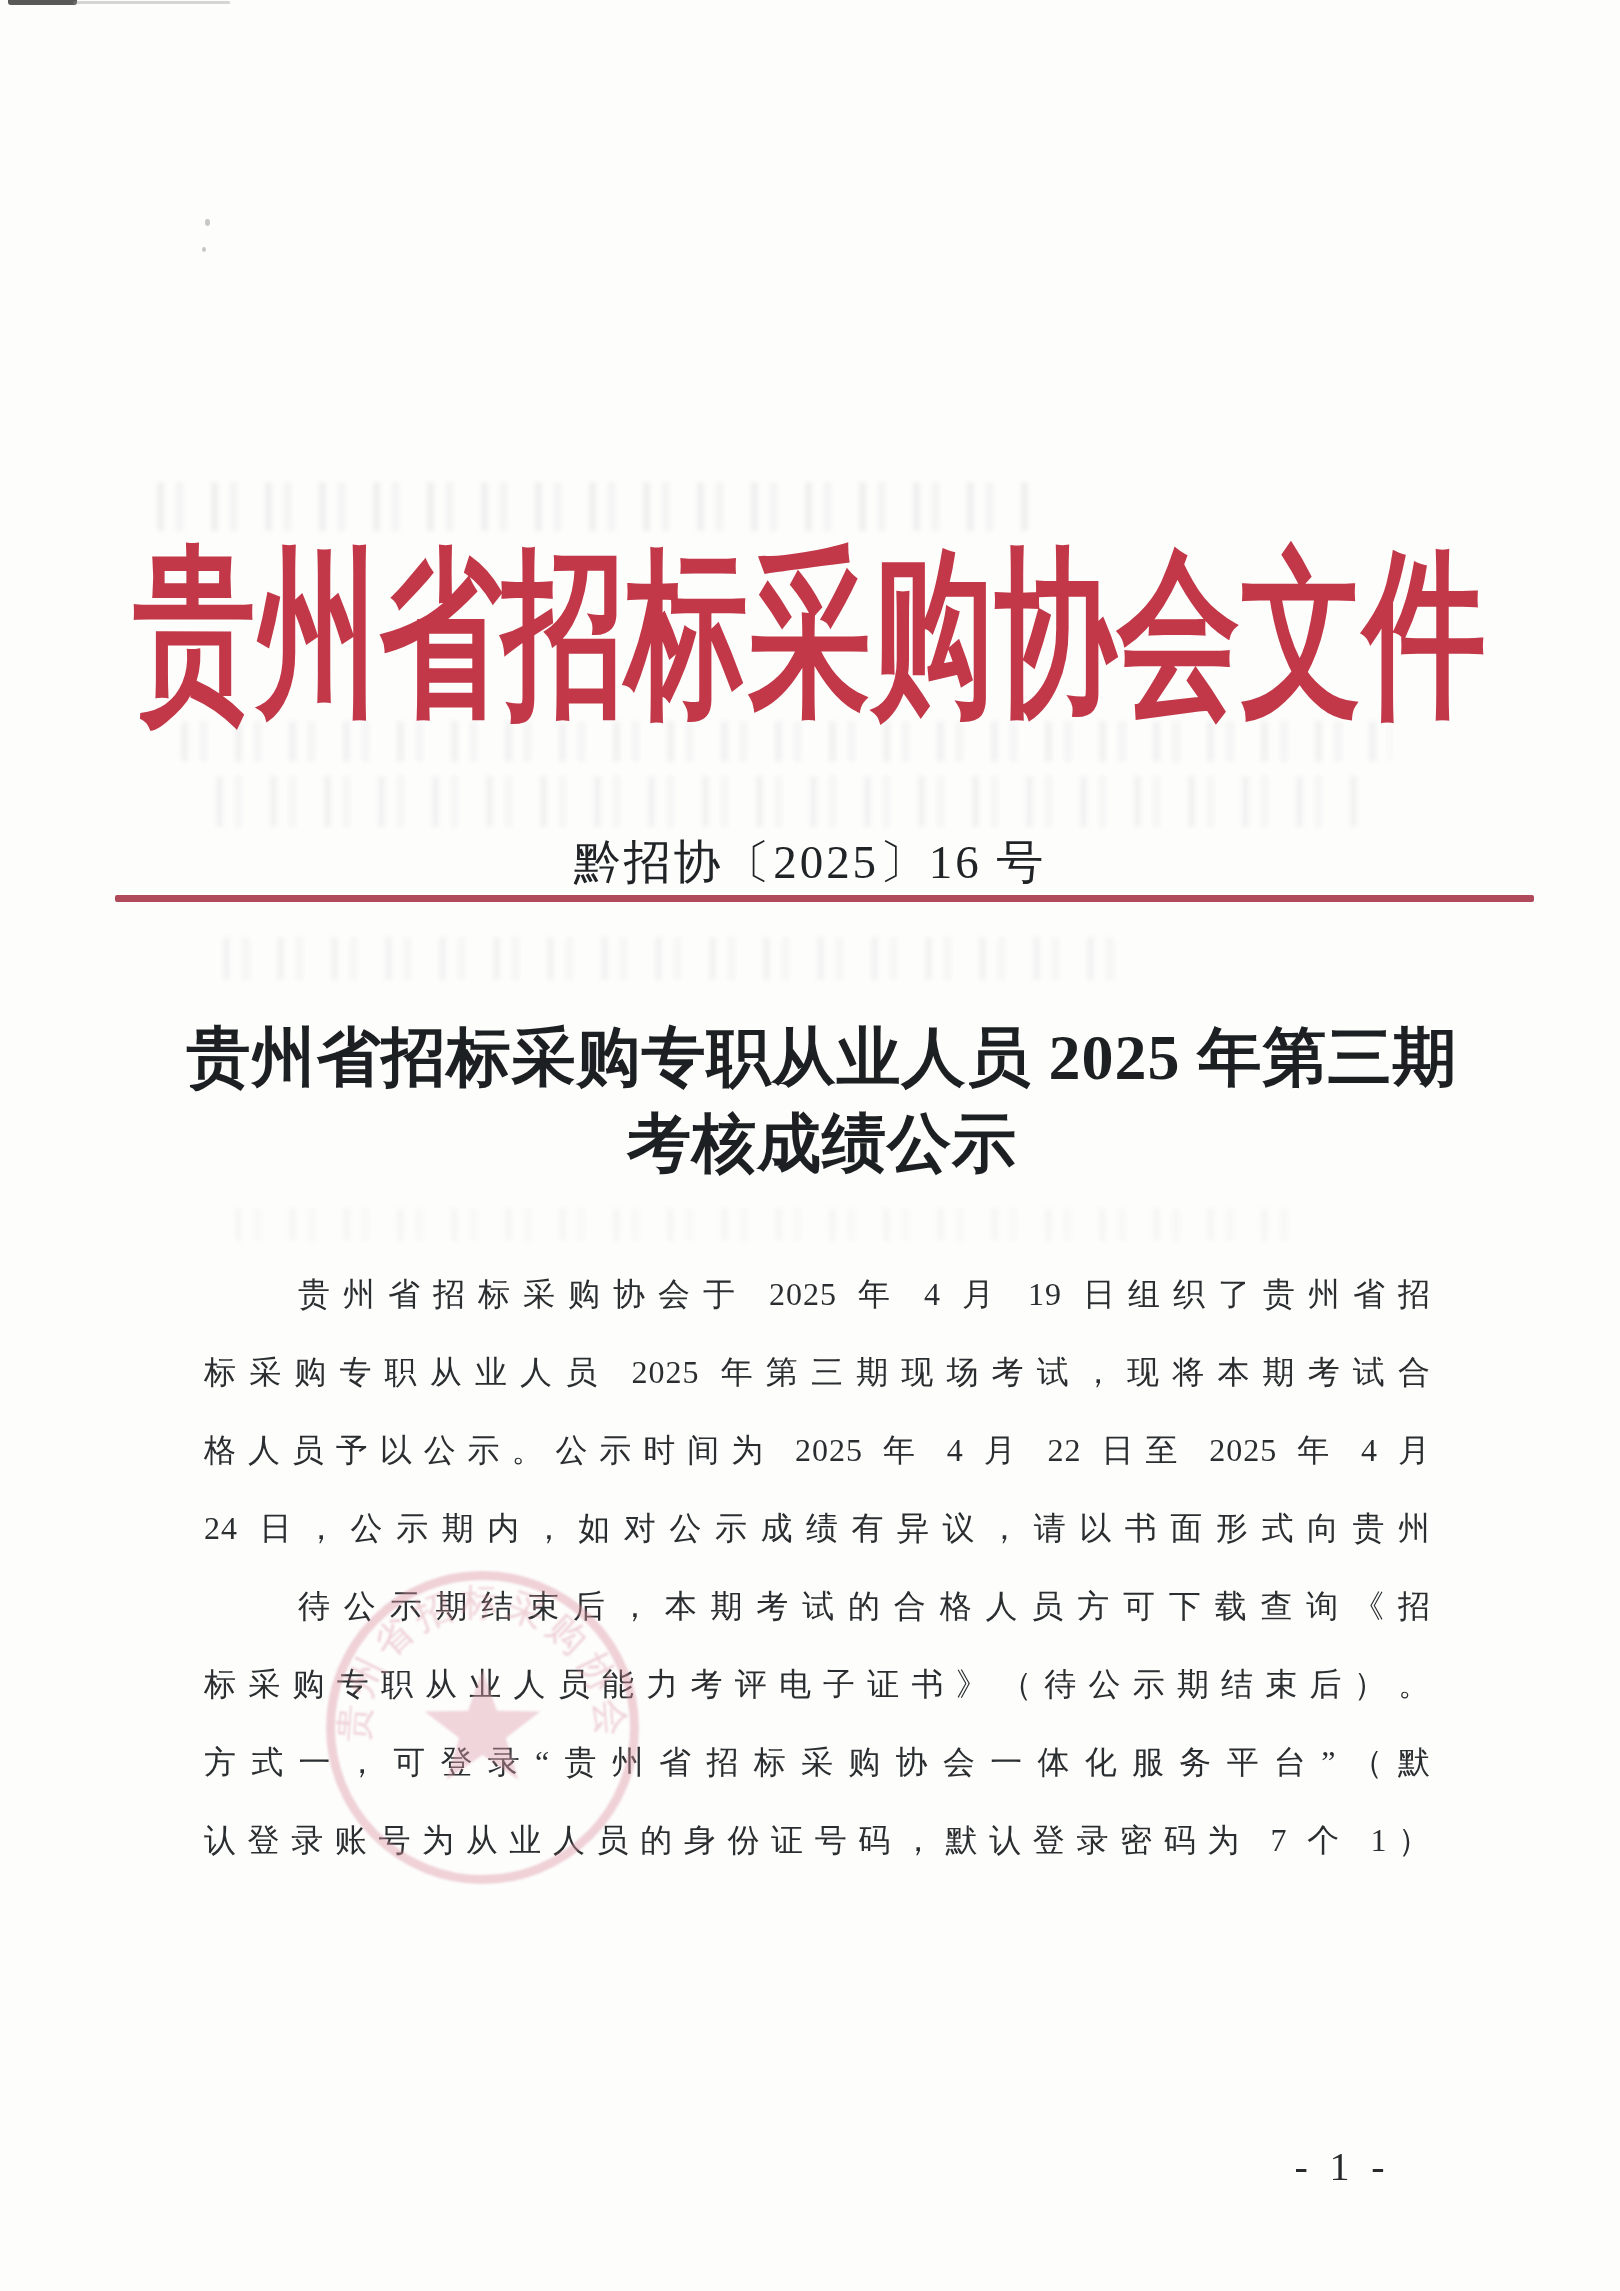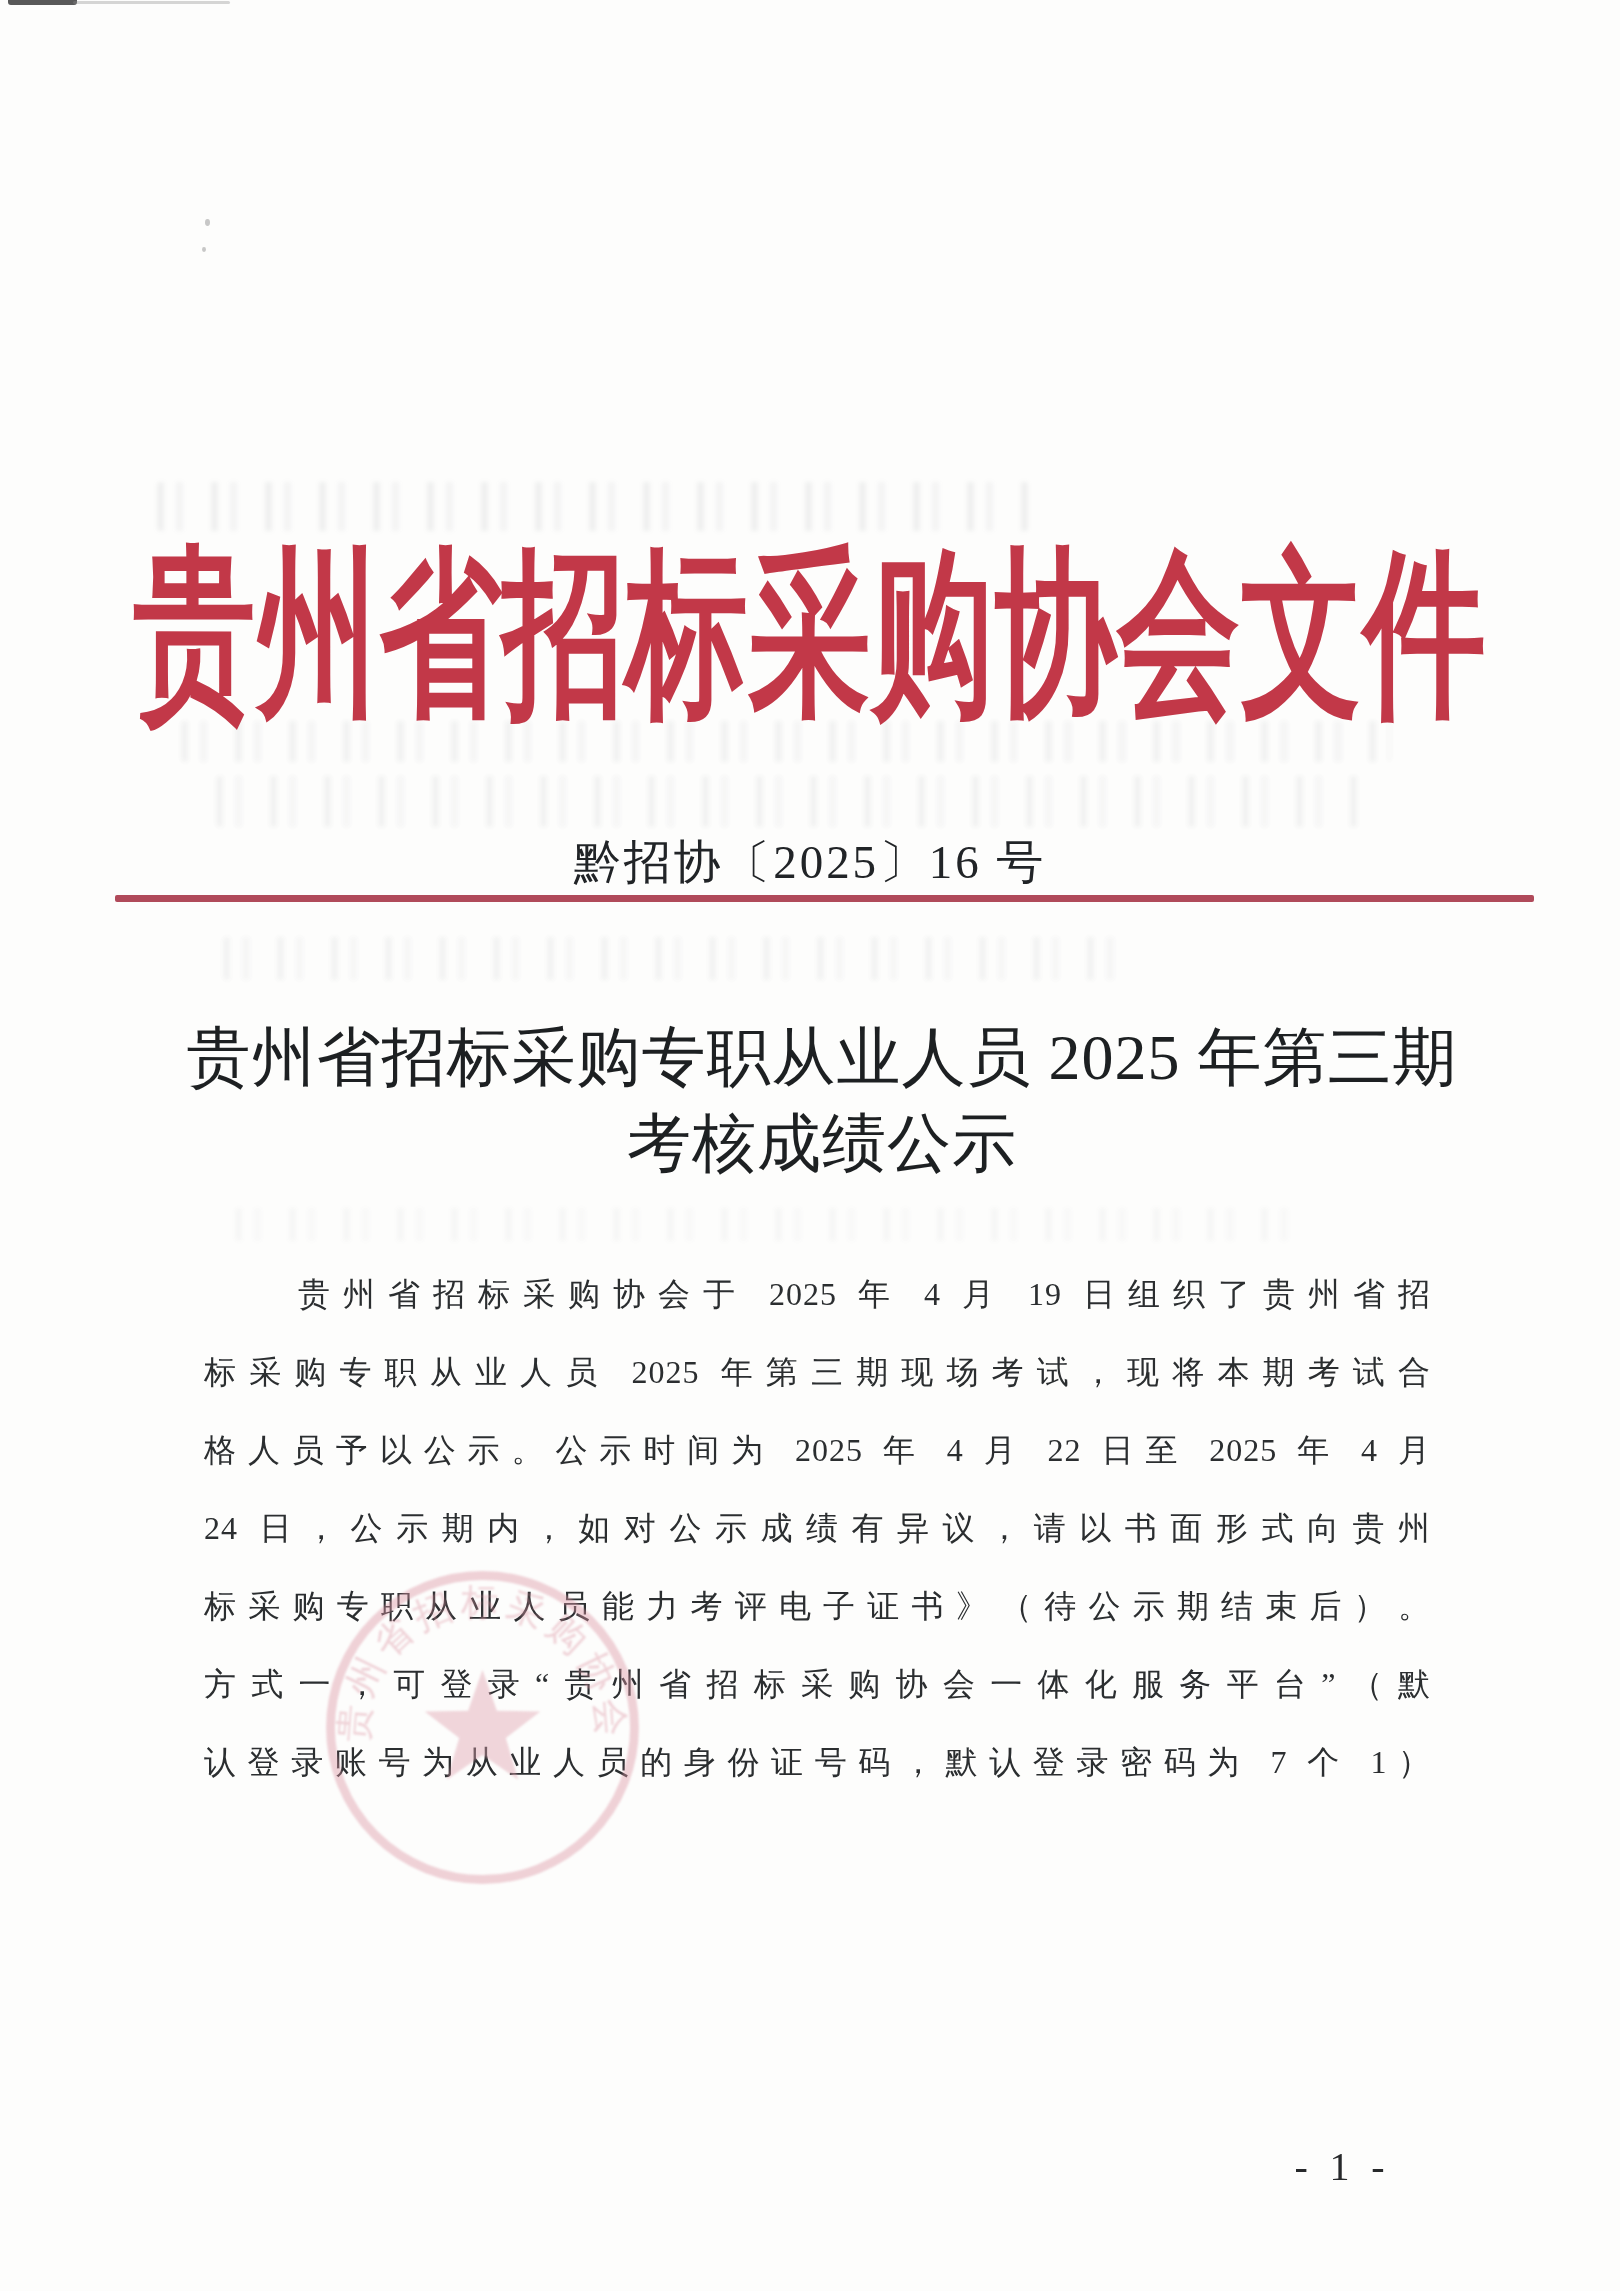--- a/index.html
+++ b/index.html
@@ -55,21 +55,21 @@
 
   .red-rule {
     position: absolute; top: 895px; left: 115px;
     width: 1419px; height: 6.9px;
     border-radius: 2px;
   }
 
   .subject {
     position: absolute; top: 1015px; left: 0; right: 0;
     text-align: center;
-    font-size: 64px; font-weight: normal; color: #1d2022;
+    font-size: 64px; font-weight: bold; color: #1d2022;
     line-height: 86px; letter-spacing: 1px; margin-left: 24px;
   }
 
   .body-text {
     position: absolute; top: 1255px; left: 204px;
     width: 1227px;
     font-size: 32px; color: #2b2e30;
   }
   .bodyline {
     height: 78px; line-height: 78px;
@@ -123,20 +123,21 @@
   <div class="subject">
     <div>贵州省招标采购专职从业人员 2025 年第三期</div>
     <div>考核成绩公示</div>
   </div>
 
   <div class="body-text">
       <div class="bodyline first">贵州省招标采购协会于 2025 年 4 月 19 日组织了贵州省招</div>
       <div class="bodyline">标采购专职从业人员 2025 年第三期现场考试，现将本期考试合</div>
       <div class="bodyline">格人员予以公示。公示时间为 2025 年 4 月 22 日至 2025 年 4 月</div>
       <div class="bodyline">24 日，公示期内，如对公示成绩有异议，请以书面形式向贵州</div>
+      <div class="bodyline first">待公示期结束后，本期考试的合格人员方可下载查询《招</div>
       <div class="bodyline">标采购专职从业人员能力考评电子证书》（待公示期结束后）。</div>
       <div class="bodyline">方式一，可登录“贵州省招标采购协会一体化服务平台”（默</div>
       <div class="bodyline">认登录账号为从业人员的身份证号码，默认登录密码为 7 个 1）</div>
     </div>
 
   <svg class="seal" viewBox="0 0 360 360" aria-hidden="true">
     <defs>
       <path id="sealArc" d="M 62 183 A 118 118 0 0 1 298 183" fill="none"></path>
     </defs>
     <circle cx="180" cy="180" r="155" fill="none" stroke="#dc95a3" stroke-width="9"></circle>

